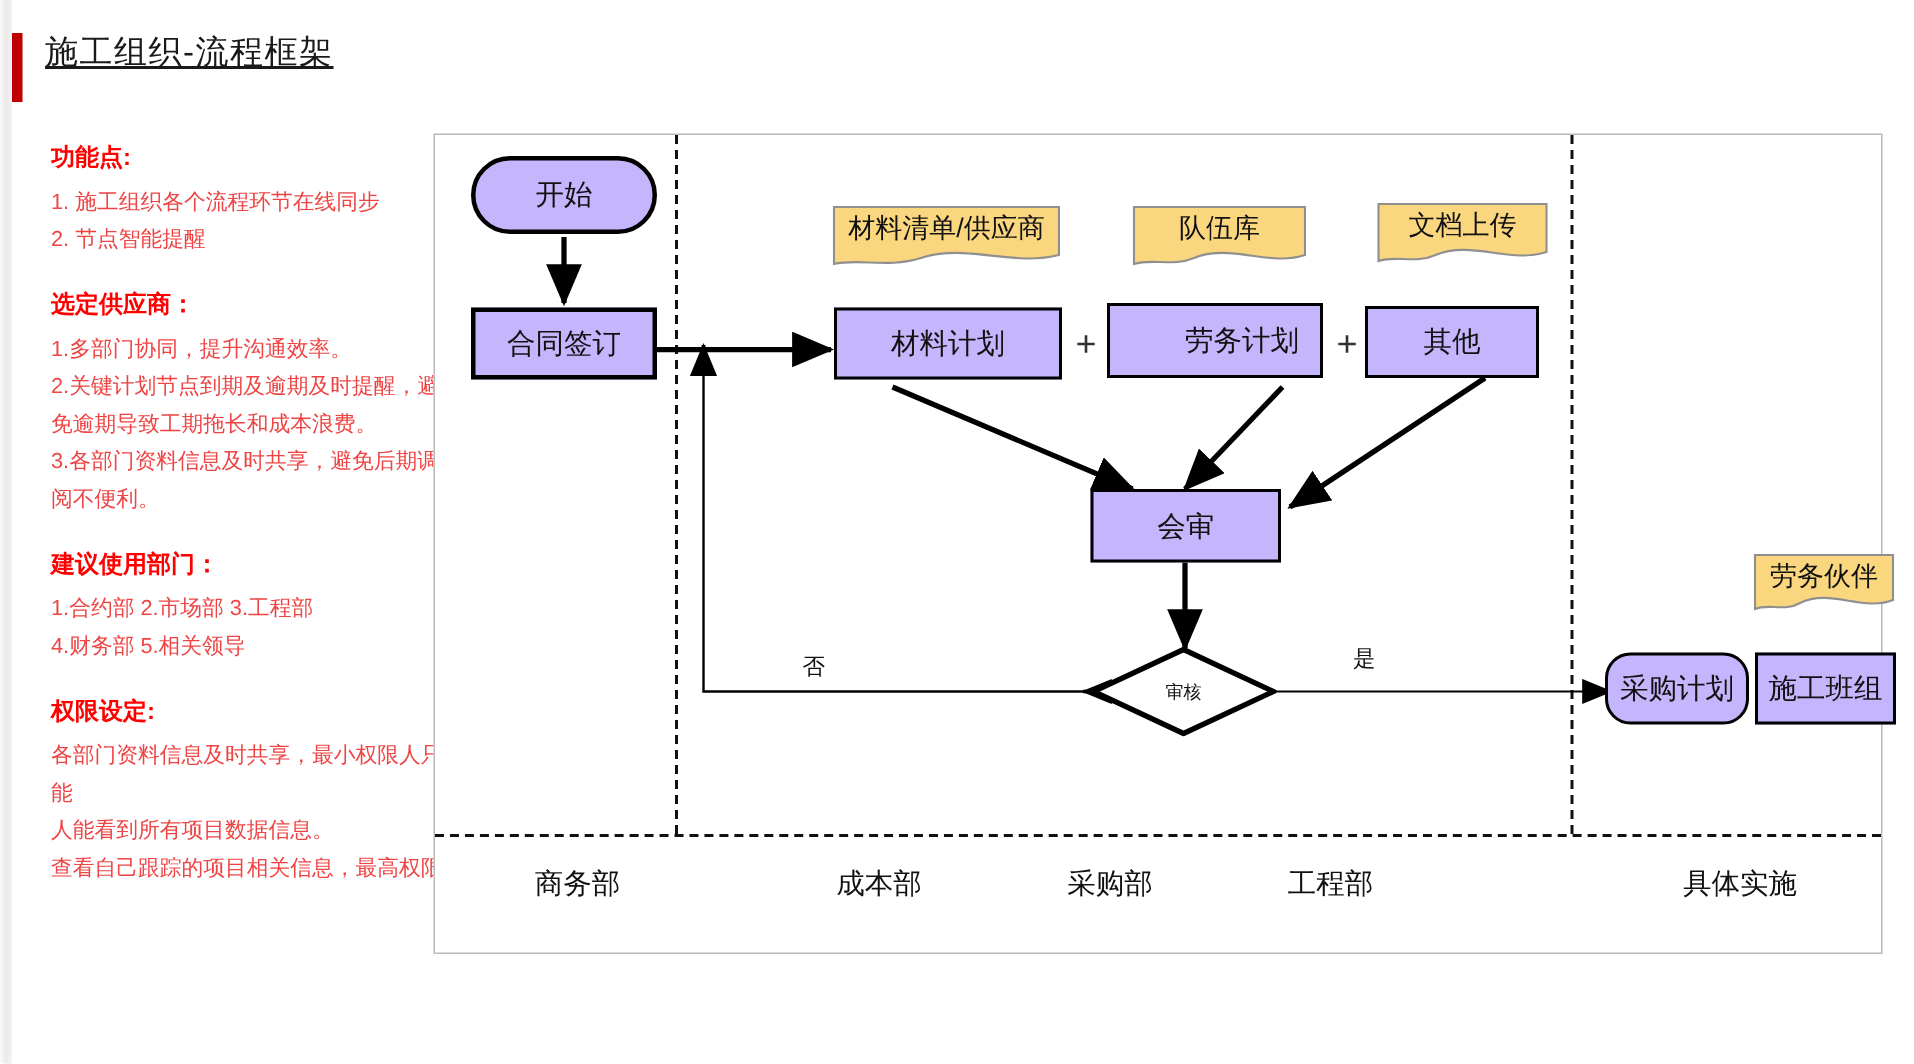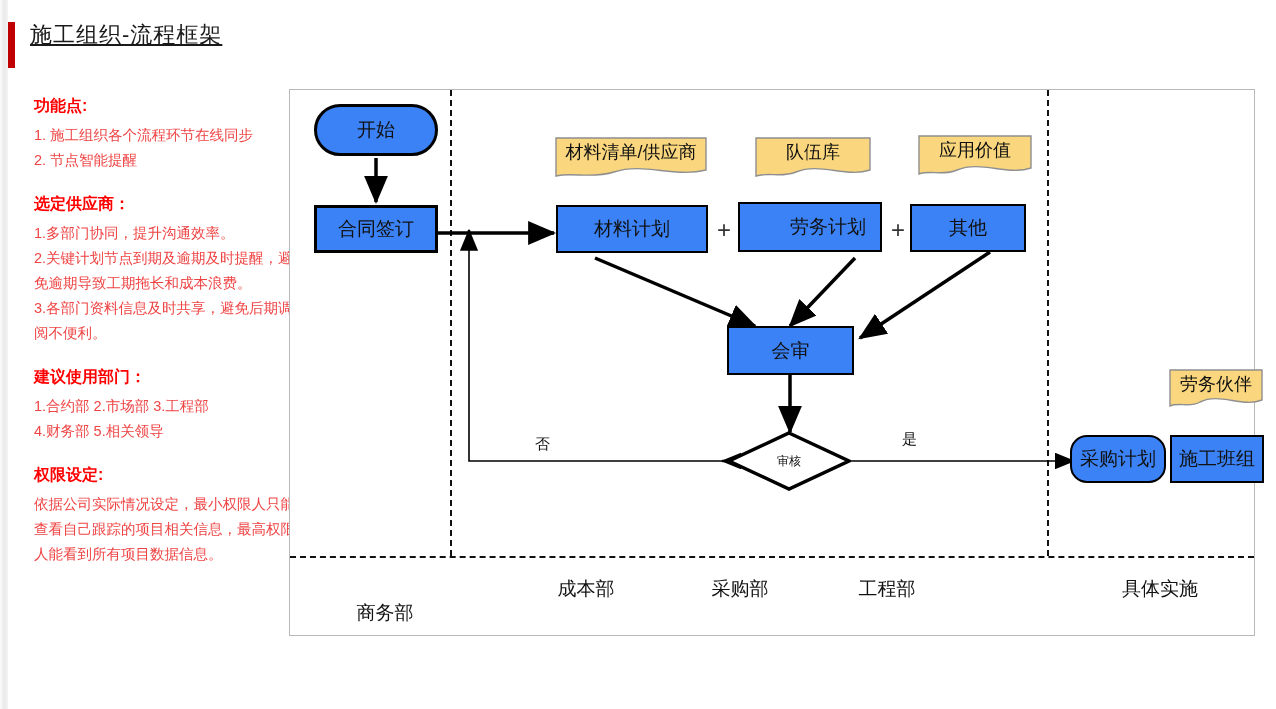--- a/index.html
+++ b/index.html
@@ -27,21 +27,21 @@
   
   .canvas{position:absolute;left:289px;top:89px;width:966px;height:547px;
     border:1px solid #b9b9b9;background:#fff;box-sizing:border-box;}
   .vdash{position:absolute;top:0;width:0;border-left:2px dashed #111;height:466px;}
   .hdash{position:absolute;left:0;width:964px;height:0;border-top:2px dashed #111;top:466px;}
 
   .lane-label{position:absolute;top:486px;font-size:19px;color:#111;text-align:center;
     white-space:nowrap;}
 
   
-  .node{position:absolute;background:#3b82f6;border:3px solid #000;box-sizing:border-box;
+  .node{position:absolute;background:#c4b5fd;border:3px solid #000;box-sizing:border-box;
     display:flex;align-items:center;justify-content:center;font-size:19px;color:#111;
     white-space:nowrap;}
   .node.start{border-radius:30px;border-width:3px;}
   .node.thin{border-width:2.5px;}
   .plus{position:absolute;font-size:24px;color:#333;line-height:1;}
 
   
   .diamond-wrap{position:absolute;}
   .diamond-wrap .lbl{position:absolute;left:0;top:0;width:100%;height:100%;
     display:flex;align-items:center;justify-content:center;font-size:12px;color:#111;
@@ -88,23 +88,23 @@
 
     <div>
       <p class="info-head">建议使用部门：</p>
       <p class="info-line">1.合约部 2.市场部 3.工程部</p>
       <p class="info-line">4.财务部 5.相关领导</p>
     </div>
     <div class="gap"></div>
 
     <div>
       <p class="info-head">权限设定:</p>
-      <p class="info-line">依据公司实际情况设定，最小权限人只能</p>
+      <p class="info-line">各部门资料信息及时共享，最小权限人只能</p>
+      <p class="info-line">人能看到所有项目数据信息。</p>
       <p class="info-line">查看自己跟踪的项目相关信息，最高权限</p>
-      <p class="info-line">人能看到所有项目数据信息。</p>
     </div>
   </div>
 
   <div class="canvas">
 
     <div class="vdash" style="left:160px;"></div>
     <div class="vdash" style="left:757px;"></div>
     <div class="hdash"></div>
 
     <svg class="lines" viewBox="0 0 966 547">
@@ -179,31 +179,31 @@
       <svg width="118" height="44" viewBox="0 0 118 44" style="position:absolute;left:0;top:0;">
         <path d="M2,2 L116,2 L116,34 C92,42 66,26 42,36 C28,42 14,36 2,40 Z" fill="#fad77e" stroke="#8f8f8f" stroke-width="1.4"></path>
       </svg>
       <span class="txt">队伍库</span>
     </div>
 
     <div class="note" style="left:627px;top:44px;width:116px;height:40px;">
       <svg width="116" height="44" viewBox="0 0 116 44" style="position:absolute;left:0;top:0;">
         <path d="M2,2 L114,2 L114,34 C90,42 64,26 40,36 C27,42 13,36 2,40 Z" fill="#fad77e" stroke="#8f8f8f" stroke-width="1.4"></path>
       </svg>
-      <span class="txt">应用价值</span>
+      <span class="txt">文档上传</span>
     </div>
 
 
     <div class="note" style="left:878px;top:278px;width:96px;height:38px;">
       <svg width="96" height="42" viewBox="0 0 96 42" style="position:absolute;left:0;top:0;">
         <path d="M2,2 L94,2 L94,32 C74,40 52,24 32,34 C22,40 11,34 2,38 Z" fill="#fad77e" stroke="#8f8f8f" stroke-width="1.4"></path>
       </svg>
       <span class="txt">劳务伙伴</span>
     </div>
 
-    <div class="lane-label" style="left:30px;width:130px;margin-top:24px;">商务部</div>
+    <div class="lane-label" style="left:30px;width:130px;">商务部</div>
     <div class="lane-label" style="left:231px;width:130px;">成本部</div>
     <div class="lane-label" style="left:385px;width:130px;">采购部</div>
     <div class="lane-label" style="left:532px;width:130px;">工程部</div>
     <div class="lane-label" style="left:800px;width:140px;">具体实施</div>
 
   </div>
 </div>
 
 </body></html>

